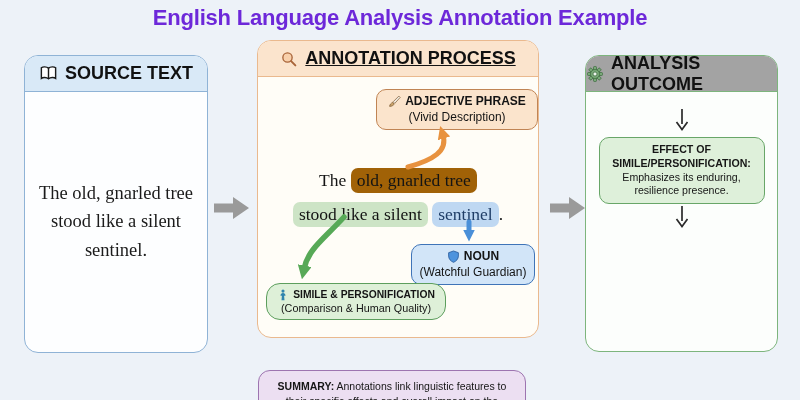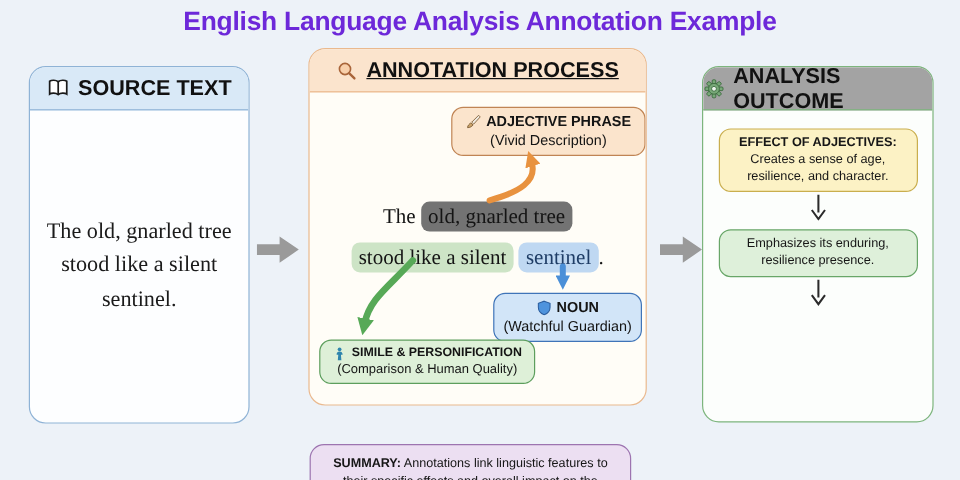--- a/index.html
+++ b/index.html
@@ -30,30 +30,30 @@
   
   #process-panel{left:257px;top:40px;width:282px;height:298px;border-color:#eab98e;background:#fffdf7;text-decoration:underline;}
   #process-panel .panel-header{background:#fbe4cd;border-color:#eab98e;}
   .tag-box{
     position:absolute;box-sizing:border-box;border-radius:10px;border:1.6px solid;
     text-align:center;font-size:12px;line-height:1.3;padding:4px 4px;
   }
   .tag-title{display:flex;align-items:center;justify-content:center;gap:4px;font-weight:700;white-space:nowrap;}
   #adjective-phrase-box{left:118px;top:12px;width:162px;background:#fbe4cc;border-color:#c08454;}
   #noun-box{left:153px;top:167px;width:124px;background:#d2e5f8;border-color:#3f74b8;}
-  #simile-box{left:8px;top:206px;width:180px;background:#def0d8;border-color:#5d9e5d;font-size:10.8px;}
+  #simile-box{left:8px;top:206px;width:180px;background:#def0d8;border-color:#5d9e5d;font-size:10.8px;border-radius:14px;}
   #simile-box .tag-title{font-size:10.3px;}
 
   #annotated-sentence{
     position:absolute;left:0;right:0;top:86px;text-align:center;
     font-family:"Liberation Serif",serif;font-size:17.5px;line-height:34px;color:#141414;
   }
   #annotated-sentence .line{white-space:nowrap;}
   .hl{padding:2px 6px 3px;border-radius:7px;}
-  .hl-yellow{background:#737373;}
+  .hl-yellow{background:#a16207;}
   .hl-green{background:#cde4c6;}
   .hl-blue{background:#bfd8f2;color:#1f3d66;}
 
   .overlay{position:absolute;inset:0;pointer-events:none;}
 
   
   #outcome-panel{left:585px;top:55px;width:193px;height:297px;border-color:#7db57d;background:#fcfefc;}
   #outcome-panel .panel-header{background:#a3a3a3;border-color:#7db57d;}
   #outcome-panel .panel-body{display:flex;flex-direction:column;align-items:center;padding-top:15px;box-sizing:border-box;}
   .outcome-box{
@@ -198,33 +198,30 @@
             <rect x="10" y="2" width="4" height="20" rx="1.2" transform="rotate(-45 12 12)"></rect>
             <circle cx="12" cy="12" r="6"></circle>
           </g>
           <circle cx="12" cy="12" r="2.7" fill="#eef6ee" stroke="#3c6b3e"></circle>
         </svg>
       </span>
       <span>ANALYSIS OUTCOME</span>
     </div>
     <div class="panel-body">
 
-      <div class="outcome-box" id="ob-adjectives">
-        <span class="ob-title">EFFECT OF ADJECTIVES:</span>
-        <span>Creates a sense of age, resilience, and character.</span>
-      </div>
 
       <span class="down-arrow">
         <svg width="16" height="22" viewBox="0 0 16 22">
             <line x1="8" y1="0" x2="8" y2="15" stroke="#2b2b2b" stroke-width="1.7"></line>
             <path d="M2.5,13 L8,20.5 L13.5,13" fill="none" stroke="#2b2b2b" stroke-width="1.7"></path>
           </svg>
       </span>
 
       <div class="outcome-box" id="ob-simile">
+        <span class="ob-title">EFFECT OF SIMILE/PERSONIFICATION:</span>
         <span>Emphasizes its enduring, resilience presence.</span>
       </div>
 
       <span class="down-arrow">
         <svg width="16" height="22" viewBox="0 0 16 22">
             <line x1="8" y1="0" x2="8" y2="15" stroke="#2b2b2b" stroke-width="1.7"></line>
             <path d="M2.5,13 L8,20.5 L13.5,13" fill="none" stroke="#2b2b2b" stroke-width="1.7"></path>
           </svg>
       </span>
 

